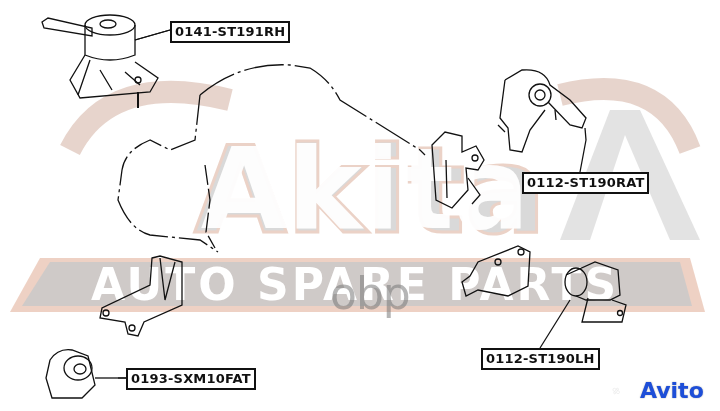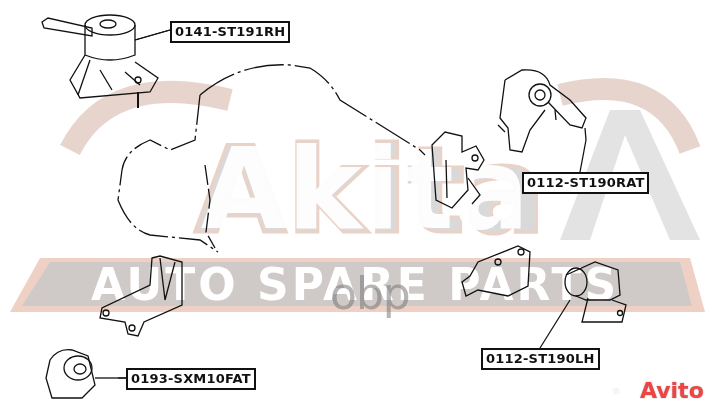--- a/index.html
+++ b/index.html
@@ -5,21 +5,21 @@
   html, body { margin:0; padding:0; background:#ffffff; }
   body { width:720px; height:411px; position:relative; overflow:hidden; font-family:"DejaVu Sans", sans-serif; }
   .stage { position:absolute; left:0; top:0; width:720px; height:411px; }
   .wm { position:absolute; left:0; top:0; width:720px; height:411px; }
   .label {
     position:absolute; background:#fff; border:2px solid #111; color:#111;
     font-family:"DejaVu Sans", sans-serif; font-weight:bold; font-size:13px;
     line-height:18px; padding:0 3px; white-space:nowrap; letter-spacing:0.2px;
   }
   .avito { position:absolute; left:612px; top:378px; width:100px; height:26px; }
-  .avito-text { position:absolute; left:640px; top:378px; font-family:"DejaVu Sans", sans-serif; font-size:22px; font-weight:bold; color:#ef4444; text-shadow:0 0 2px #c8c8c8, 0 0 1px #bdbdbd; }
+  .avito-text { position:absolute; left:640px; top:378px; font-family:"DejaVu Sans", sans-serif; font-size:22px; font-weight:bold; color:#1d4ed8; text-shadow:0 0 2px #c8c8c8, 0 0 1px #bdbdbd; }
   .obp-text { position:absolute; left:330px; top:268px; font-family:"DejaVu Sans", sans-serif; font-size:44px; color:rgba(120,120,120,0.55); letter-spacing:-1px; }
 </style>
 </head>
 <body>
 
 <div class="stage">
 
   <svg class="wm" viewBox="0 0 720 411">
 
     <polygon points="40,258 690,258 705,312 10,312" fill="#e8c2b0" opacity="0.75"></polygon>

